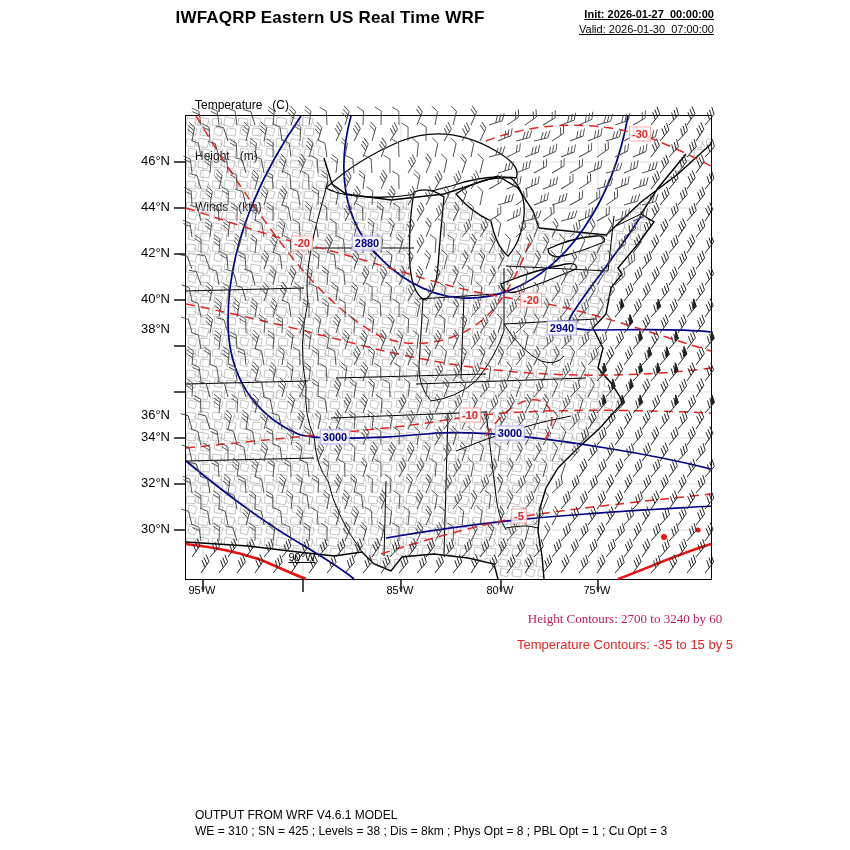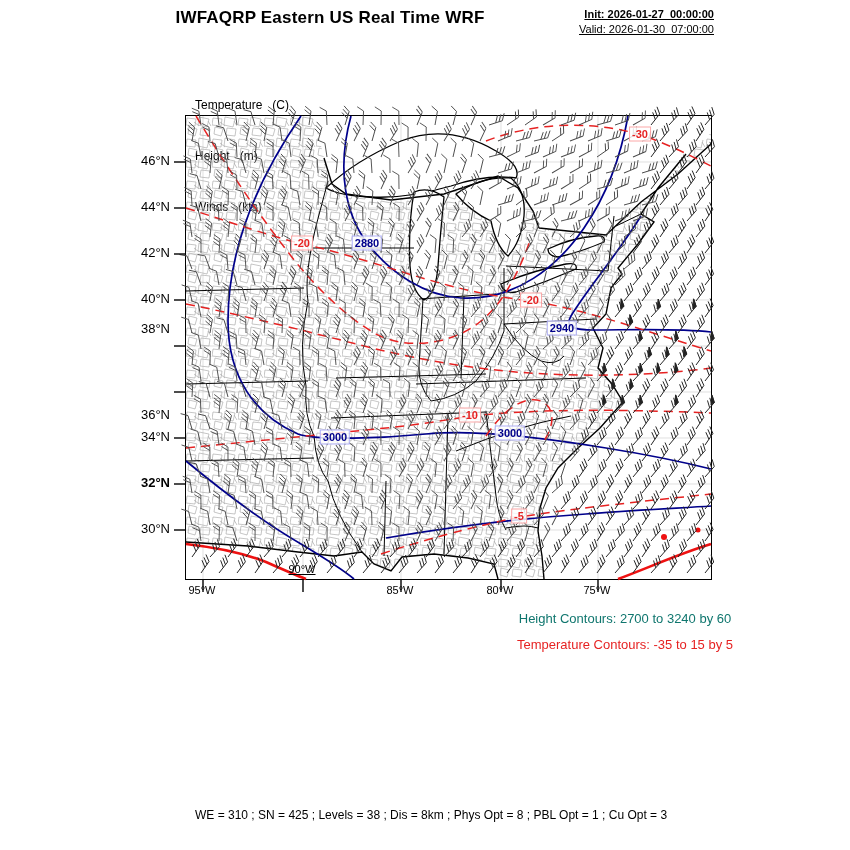--- a/index.html
+++ b/index.html
@@ -1005,40 +1005,41 @@
   </div>
 
   <div id="labels-host">
       <div class="lat-label" style="left: 115px; top: 153px;">46°N</div>
       <div class="lat-label" style="left: 115px; top: 199px;">44°N</div>
       <div class="lat-label" style="left: 115px; top: 245px;">42°N</div>
       <div class="lat-label" style="left: 115px; top: 291px;">40°N</div>
       <div class="lat-label" style="left: 115px; top: 321px;">38°N</div>
       <div class="lat-label" style="left: 115px; top: 383px; margin-top: 24px;">36°N</div>
       <div class="lat-label" style="left: 115px; top: 429px;">34°N</div>
-      <div class="lat-label" style="left: 115px; top: 475px; font-weight: bold;">32°N</div>
+      <div class="lat-label" style="left: 115px; top: 475px;">32°N</div>
       <div class="lat-label" style="left: 115px; top: 521px;">30°N</div>
       <div class="lon-label" style="left: 170px; top: 584px;">95°W</div>
-      <div class="lon-label" style="left: 270px; top: 563px; text-decoration: underline;">90°W</div>
+      <div class="lon-label" style="left: 270px; top: 551px; text-decoration: underline;">90°W</div>
       <div class="lon-label" style="left: 368px; top: 584px;">85°W</div>
       <div class="lon-label" style="left: 468px; top: 584px;">80°W</div>
       <div class="lon-label" style="left: 565px; top: 584px;">75°W</div>
       <div class="clabel h" style="left: 367px; top: 243px; color: rgb(0, 0, 139);">2880</div>
       <div class="clabel h" style="left: 562px; top: 328px; color: rgb(0, 0, 139);">2940</div>
       <div class="clabel h" style="left: 335px; top: 437px; color: rgb(0, 0, 139);">3000</div>
       <div class="clabel h" style="left: 510px; top: 433px; color: rgb(0, 0, 139);">3000</div>
       <div class="clabel t" style="left: 640px; top: 134px; color: rgb(230, 34, 34);">-30</div>
       <div class="clabel t" style="left: 302px; top: 243px; color: rgb(230, 34, 34);">-20</div>
       <div class="clabel t" style="left: 531px; top: 300px; color: rgb(230, 34, 34);">-20</div>
       <div class="clabel t" style="left: 470px; top: 415px; color: rgb(230, 34, 34);">-10</div>
       <div class="clabel t" style="left: 519px; top: 516px; color: rgb(230, 34, 34);">-5</div>
     </div>
 
   <div id="captions" class="abs">
-    <div id="height-caption" style="color: #0f766e;">Height Contours: 2700 to 3240 by 60</div>
+    <div id="height-caption" style="color: #be185d; font-family: Liberation Serif, serif;">Height Contours: 2700 to 3240 by 60</div>
     <div id="temp-caption" style="color: rgb(230, 34, 34);">Temperature Contours: -35 to 15 by 5</div>
   </div>
 
   <div id="footer" class="abs">
+    <div>OUTPUT FROM WRF V4.6.1 MODEL</div>
     <div>WE = 310 ; SN = 425 ; Levels = 38 ; Dis = 8km ; Phys Opt = 8 ; PBL Opt = 1 ; Cu Opt = 3</div>
   </div>
 
 </div>
 
 </body></html>

